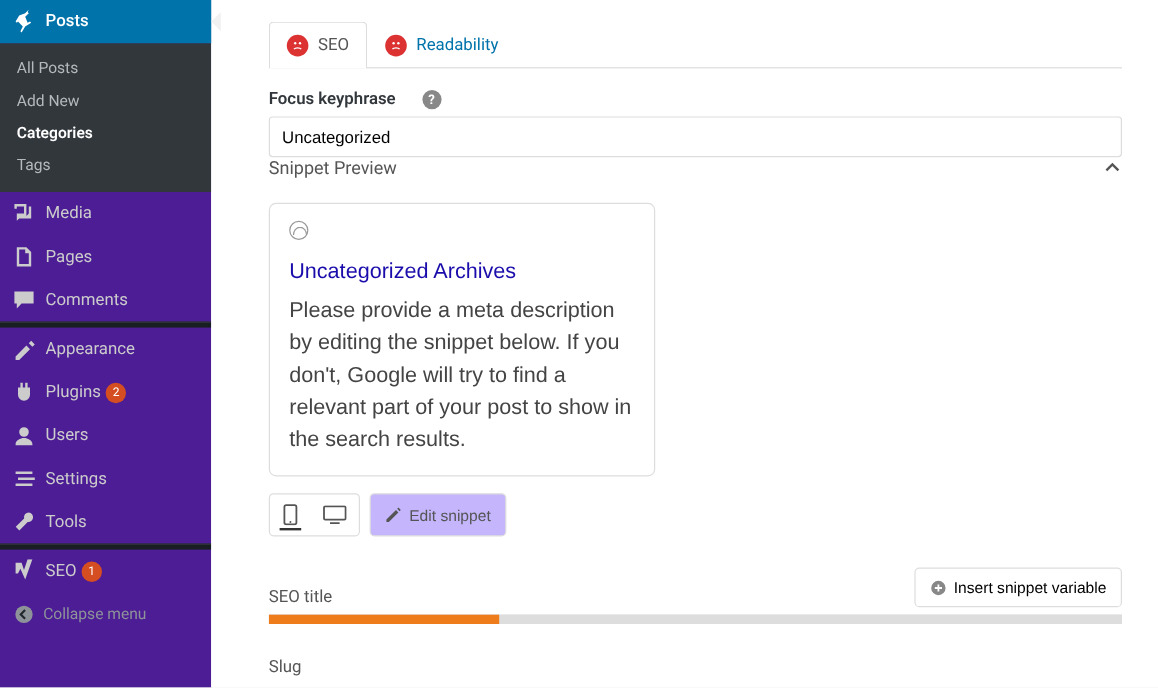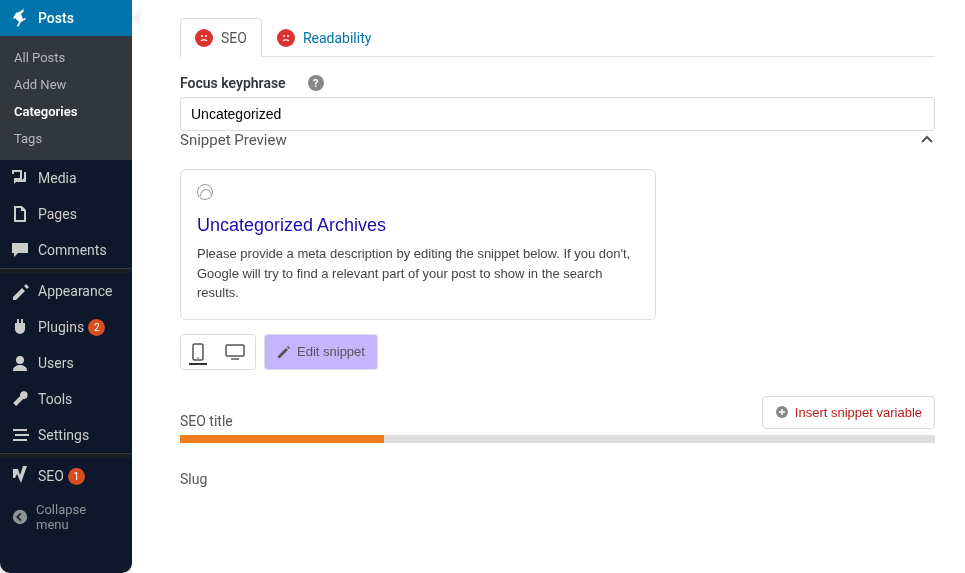--- a/index.html
+++ b/index.html
@@ -1,18 +1,18 @@
 <!DOCTYPE html>
 <html><head>
 <meta charset="utf-8">
 <style>
 * { box-sizing: border-box; margin: 0; padding: 0; }
 body { font-family: -apple-system, BlinkMacSystemFont, "Segoe UI", Roboto, sans-serif; font-size: 13px; color: #444; background: #f1f1f1; width: 965px; height: 573px; overflow: hidden; }
 .layout { display: flex; height: 100%; }
-.sidebar { width: 132px; background: #0f172a; color: #eee; flex-shrink: 0; border-radius: 10px; }
+.sidebar { width: 176px; background: #4c1d95; color: #eee; flex-shrink: 0; }
 .menu-item { display: flex; align-items: center; padding: 8px 10px; color: #ccc; cursor: pointer; font-size: 14px; }
 .menu-item .icon { width: 20px; height: 20px; margin-right: 8px; display: inline-flex; align-items: center; justify-content: center; fill: currentColor; }
 .menu-item.active { background: #0073aa; color: #fff; position: relative; font-weight: 500; }
 .menu-item.active::after { content: ''; position: absolute; right: -8px; top: 50%; transform: translateY(-50%); border: 8px solid transparent; border-right-color: #f1f1f1; }
 .submenu { background: #32373c; padding: 8px 0; }
 .submenu-item { padding: 6px 12px 6px 14px; color: #b4b9be; cursor: pointer; font-size: 13px; }
 .submenu-item.current { color: #fff; font-weight: 600; }
 .sidebar-separator { height: 5px; background: #191e23; border-top: 1px solid #32373c; }
 .badge { background: #d54e21; color: #fff; border-radius: 50%; width: 17px; height: 17px; display: inline-flex; align-items: center; justify-content: center; font-size: 10px; margin-left: 4px; }
 .collapse-item { display: flex; align-items: center; padding: 8px 10px; color: #8d9399; cursor: pointer; font-size: 13px; }
@@ -23,34 +23,34 @@
 .tab { padding: 10px 14px; display: flex; align-items: center; gap: 8px; cursor: pointer; font-size: 14px; color: #0073aa; border: 1px solid transparent; border-bottom: none; margin-bottom: -1px; }
 .tab.active { border-color: #ddd; background: #fff; color: #555; border-radius: 4px 4px 0 0; }
 .face-icon { width: 18px; height: 18px; border-radius: 50%; display: inline-flex; align-items: center; justify-content: center; }
 .face-sad { background: #dc3232; color: #fff; }
 .share-icon { color: #0073aa; }
 .section-label { font-weight: 600; font-size: 14px; color: #32373c; display: flex; align-items: center; gap: 22px; margin-bottom: 6px; }
 .help-icon { width: 16px; height: 16px; border-radius: 50%; background: #888; color: #fff; display: inline-flex; align-items: center; justify-content: center; font-size: 11px; font-weight: bold; }
 .text-input { width: 100%; border: 1px solid #ddd; padding: 8px 10px; font-size: 14px; border-radius: 3px; }
 .preview-header { display: flex; justify-content: space-between; align-items: center; font-size: 15px; color: #555; margin-bottom: 20px; cursor: pointer; }
 .chevron { font-size: 16px; color: #555; }
-.snippet-card { border: 1px solid #ddd; border-radius: 6px; padding: 14px 16px 16px; width: 476px; margin-bottom: 14px; }
+.snippet-card { border: 1px solid #ddd; border-radius: 6px; padding: 14px 16px 16px; width: 322px; margin-bottom: 14px; }
 .snippet-favicon { width: 16px; height: 16px; border: 1px solid #999; border-radius: 50%; margin-bottom: 12px; display: inline-block; position: relative; }
 .snippet-favicon::before { content: ''; position: absolute; left: 2px; top: 4px; width: 10px; height: 6px; border: 1px solid #999; border-radius: 50% 50% 0 0 / 100% 100% 0 0; border-bottom: none; }
 .snippet-title { color: #1a0dab; font-size: 18px; margin-bottom: 8px; font-family: arial, sans-serif; }
-.snippet-desc { color: #444; font-size: 13px; line-height: 1.5; font-family: arial, sans-serif; }
+.snippet-desc { color: #444; font-size: 18px; line-height: 1.5; font-family: arial, sans-serif; }
 .toolbar-row { display: flex; gap: 8px; margin-bottom: 26px; }
 .device-toggle { border: 1px solid #ddd; border-radius: 4px; display: flex; }
 .device-btn { padding: 8px 10px; cursor: pointer; display: flex; align-items: center; color: #555; }
 .device-btn.active { position: relative; }
 .device-btn.active::after { content: ''; position: absolute; bottom: 4px; left: 8px; right: 8px; height: 2px; background: #333; }
 .edit-btn { border: 1px solid #ddd; border-radius: 4px; padding: 8px 12px; display: flex; align-items: center; gap: 6px; cursor: pointer; color: #555; font-size: 13px; background: #c4b5fd; }
 .title-row { display: flex; justify-content: space-between; align-items: flex-end; margin-bottom: 6px; }
 .title-label { font-size: 14px; color: #555; }
-.insert-btn { border: 1px solid #ddd; border-radius: 4px; padding: 8px 12px; display: flex; align-items: center; gap: 6px; cursor: pointer; color: #b91c1c; font-size: 13px; background: #fff; }
+.insert-btn { border: 1px solid #ddd; border-radius: 4px; padding: 8px 12px; display: flex; align-items: center; gap: 6px; cursor: pointer; color: #000000; font-size: 13px; background: #fff; }
 .title-field { border: 1px solid #ddd; border-radius: 3px; padding: 8px 10px; display: flex; align-items: center; gap: 6px; margin-bottom: 6px; }
 .pill { background: #a4286a; color: #fff; border-radius: 12px; padding: 3px 10px; font-size: 13px; }
 .plain-seg { font-size: 13px; color: #333; }
 .progress { height: 8px; background: #ddd; border-radius: 0; margin-bottom: 28px; overflow: hidden; }
 .progress-fill { height: 100%; background: #ee7c1b; width: 27%; }
 .slug-label { font-size: 14px; color: #555; }
 svg { display: block; }
 </style>
 </head>
 <body>
@@ -117,32 +117,32 @@
       <span class="icon">
           <svg width="20" height="20" viewBox="0 0 20 20">
             <path fill="currentColor" d="M10 3a4 4 0 110 8 4 4 0 010-8zm-7 14c0-3 4-5 7-5s7 2 7 5v1H3v-1z"></path>
           </svg>
         </span>
       <span>Users</span>
     </div>
     <div class="menu-item">
       <span class="icon">
           <svg width="20" height="20" viewBox="0 0 20 20">
+            <path fill="currentColor" d="M3 4h14v2H3V4zm2 5h14v2H5V9zm-2 5h14v2H3v-2z"></path>
+          </svg>
+        </span>
+      <span>Settings</span>
+    </div>
+    <div class="menu-item">
+      <span class="icon">
+          <svg width="20" height="20" viewBox="0 0 20 20">
             <path fill="currentColor" d="M14 2a4 4 0 00-3.9 5l-7 7 3 3 7-7A4 4 0 1014 2z"></path>
           </svg>
         </span>
       <span>Tools</span>
-    </div>
-    <div class="menu-item">
-      <span class="icon">
-          <svg width="20" height="20" viewBox="0 0 20 20">
-            <path fill="currentColor" d="M3 4h14v2H3V4zm2 5h14v2H5V9zm-2 5h14v2H3v-2z"></path>
-          </svg>
-        </span>
-      <span>Settings</span>
     </div>
     <div class="sidebar-separator"></div>
     <div class="menu-item">
       <span class="icon">
           <svg width="20" height="20" viewBox="0 0 20 20">
             <path fill="currentColor" d="M3 3h5l2 6 3-9h4l-6 17-4-9-2 4H3V3z"></path>
           </svg>
         </span>
       <span>SEO</span>
       <span class="badge">1</span>

